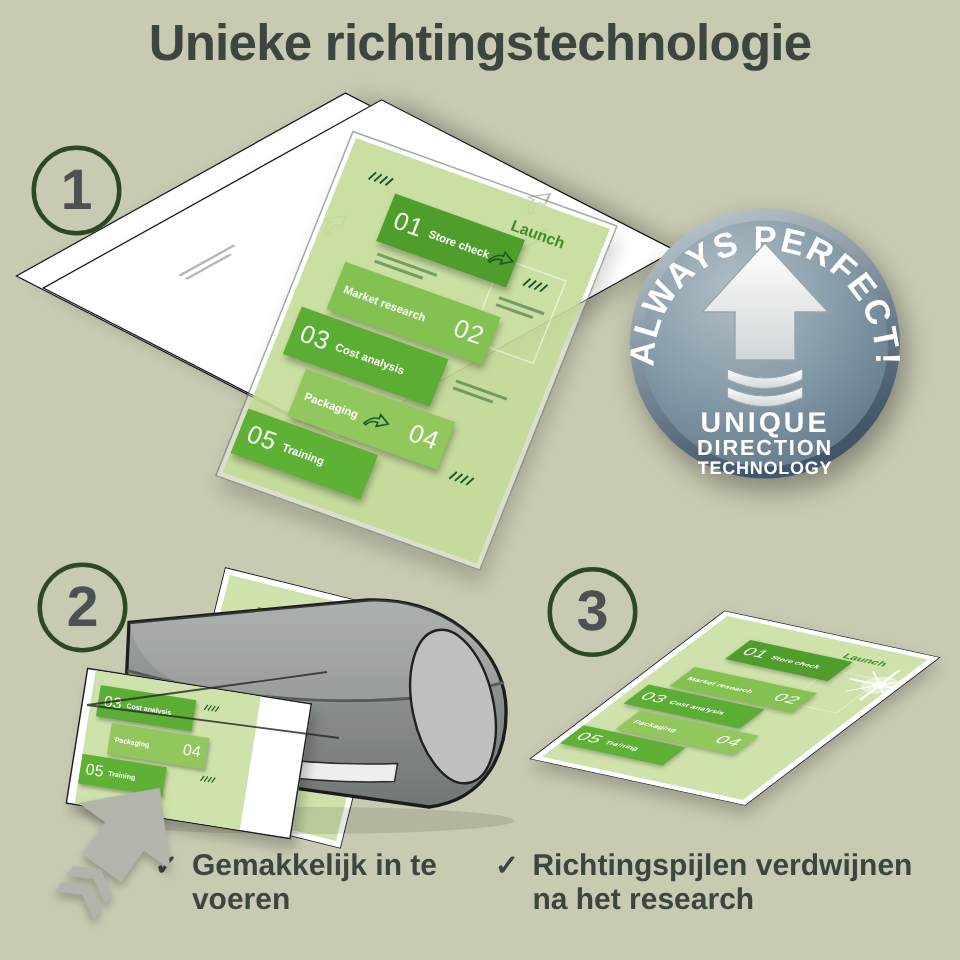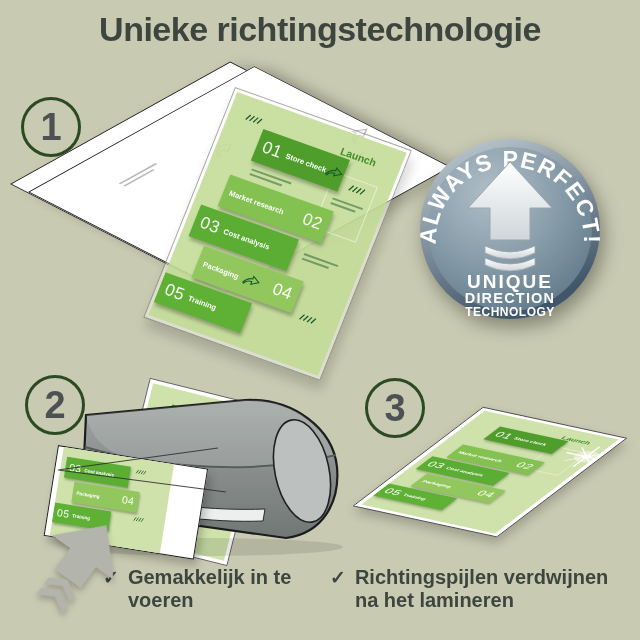--- a/index.html
+++ b/index.html
@@ -353,16 +353,16 @@
       </svg>
     </div>
   </div>
 
   <div class="check-item" id="check1">
     <span class="check">✓</span>
     <span class="check-text">Gemakkelijk in te voeren</span>
   </div>
   <div class="check-item" id="check2">
     <span class="check">✓</span>
-    <span class="check-text">Richtingspijlen verdwijnen na het lamineren</span>
+    <span class="check-text">Richtingspijlen verdwijnen na het research</span>
   </div>
 
 </div>
 
 </body></html>

